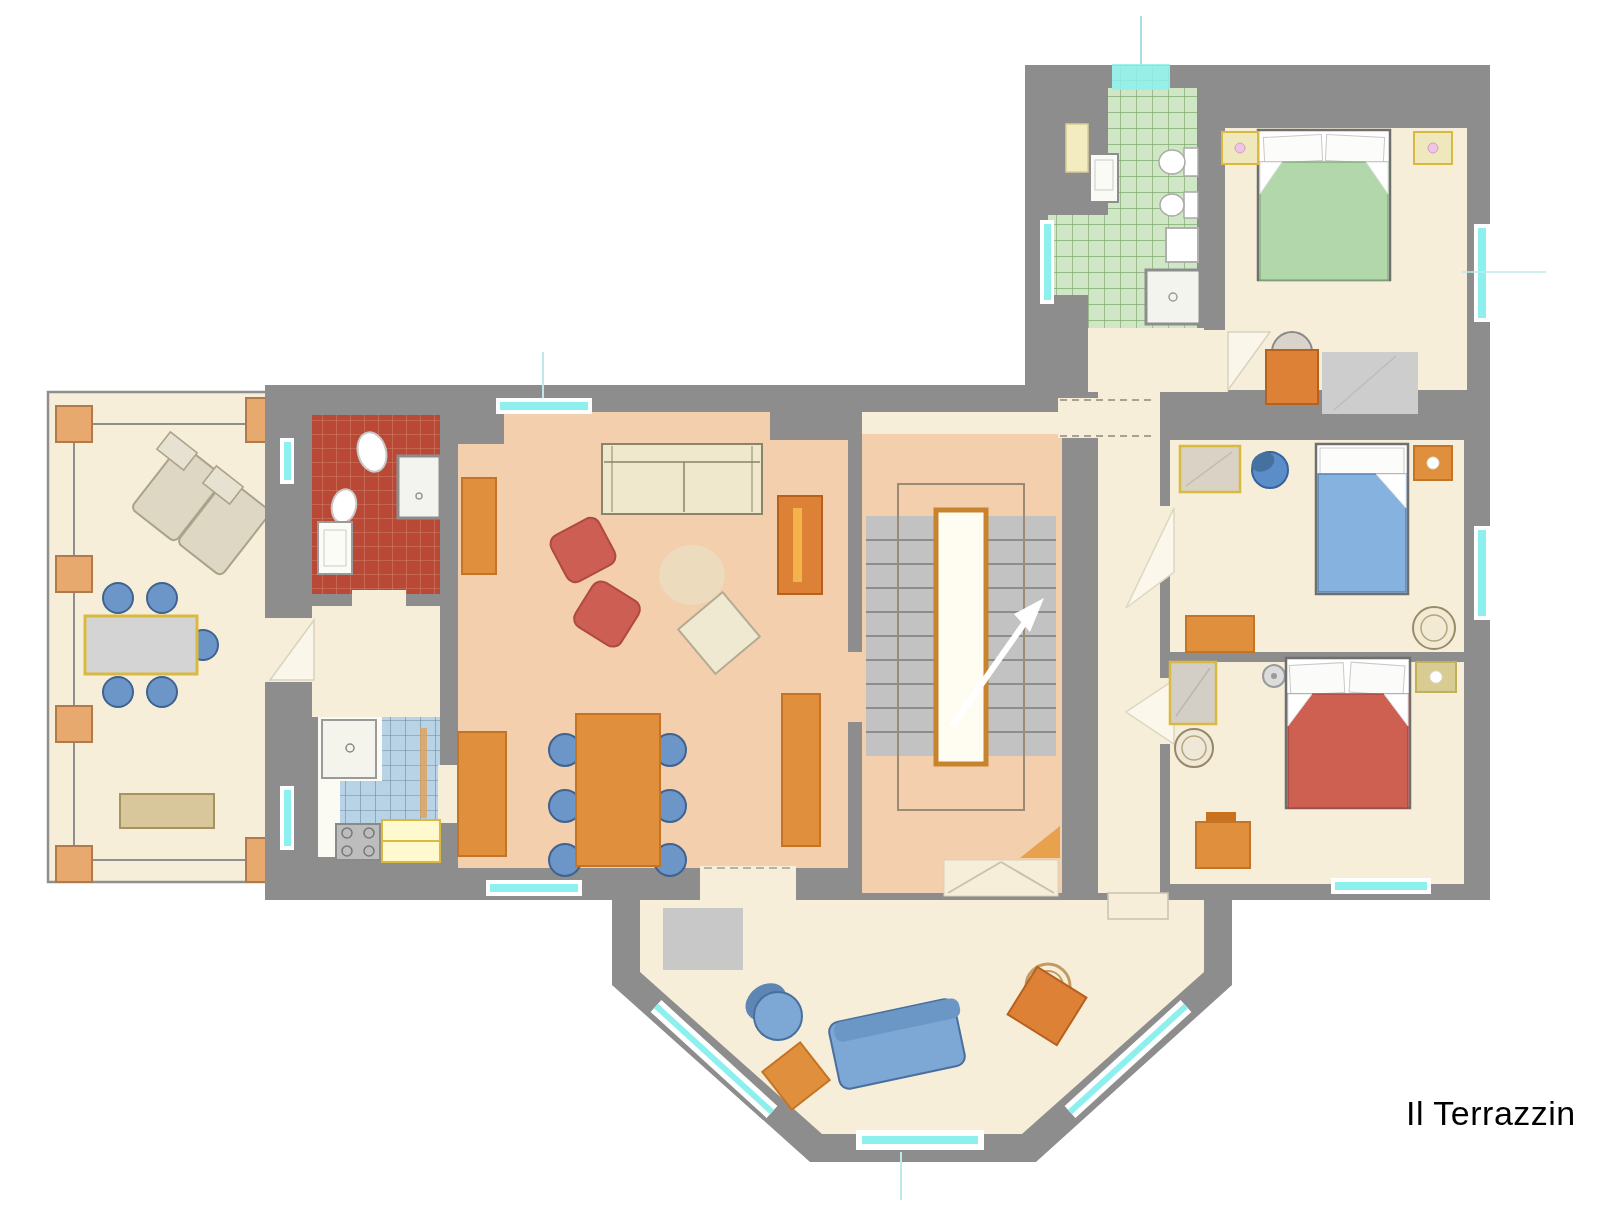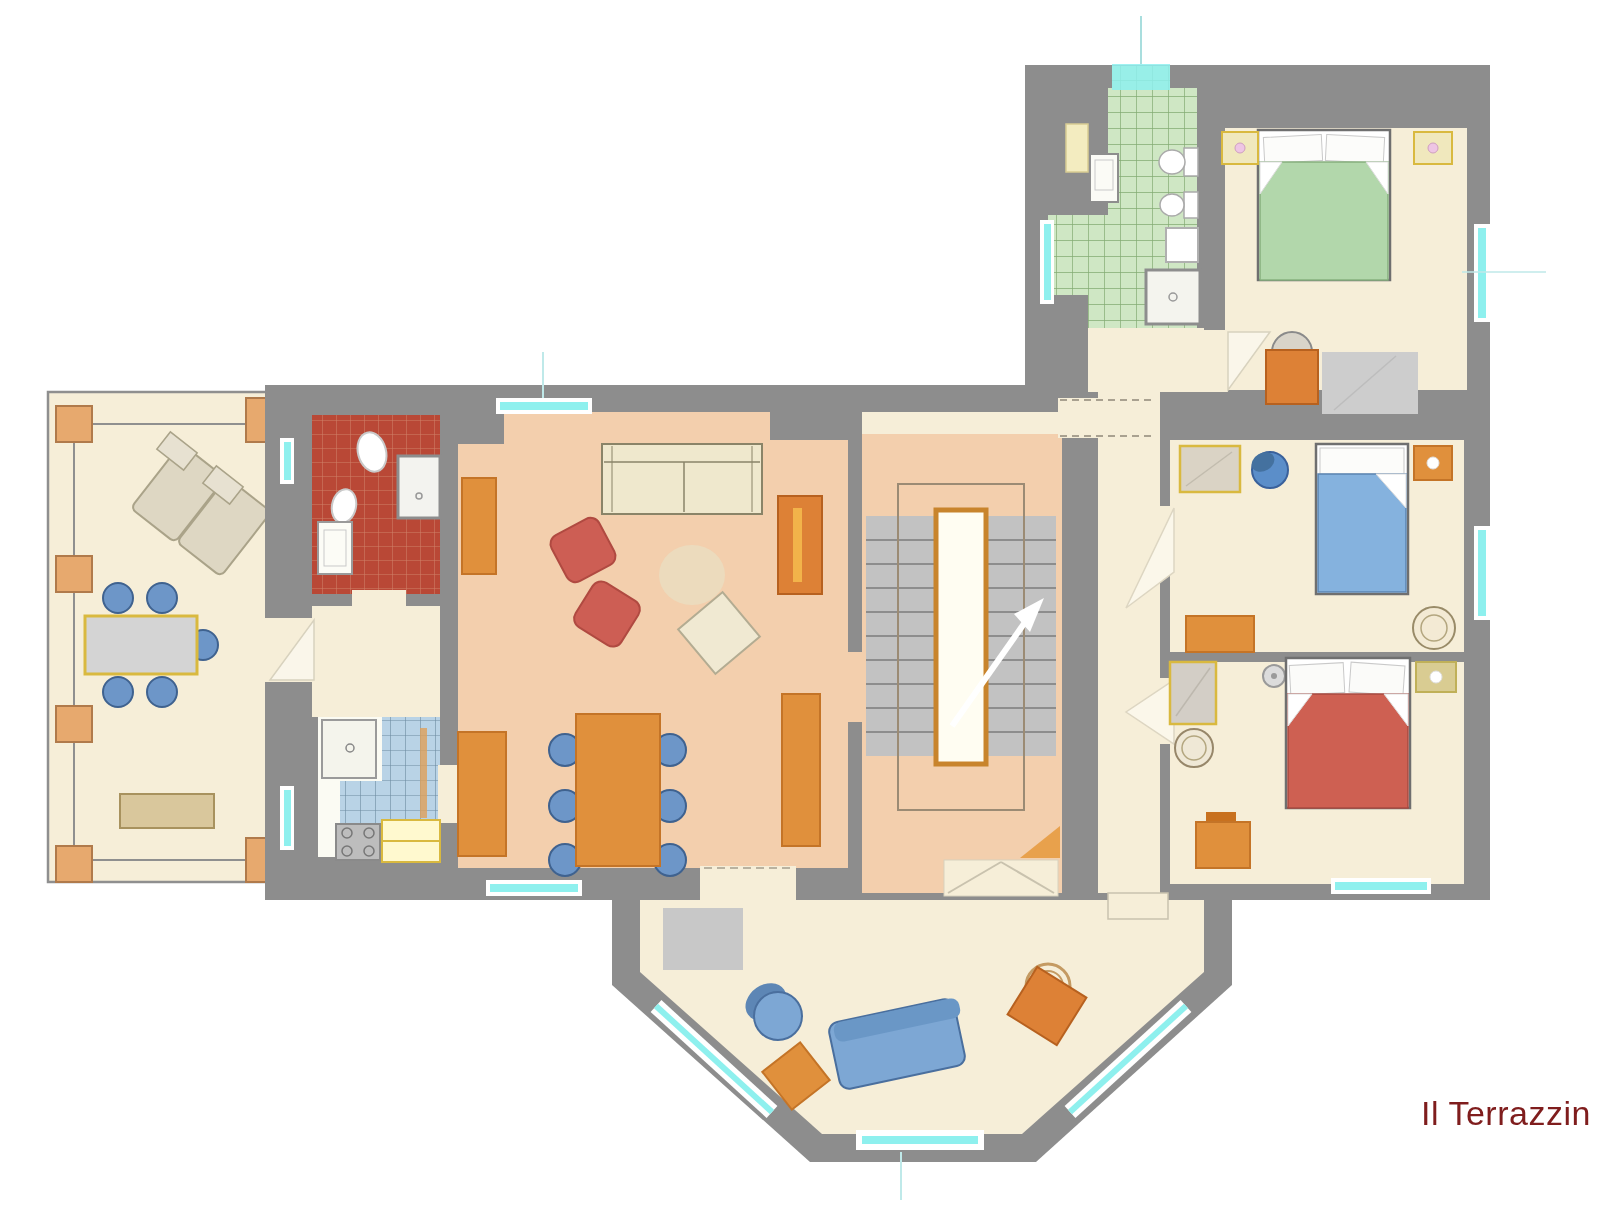--- a/index.html
+++ b/index.html
@@ -228,14 +228,14 @@
       <rect x="663" y="908" width="80" height="62" fill="#c8c8c8"></rect>
       <ellipse cx="766" cy="1002" rx="22" ry="17" fill="#5d86b5" transform="rotate(-35 766 1002)"></ellipse>
       <circle cx="778" cy="1016" r="24" fill="#7da7d4" stroke="#4a6f9e" stroke-width="2"></circle>
       <rect x="772" y="1052" width="48" height="48" fill="#e0903c" stroke="#c47427" stroke-width="2" transform="rotate(-38 796 1076)"></rect>
       <rect x="833" y="1010" width="128" height="68" rx="10" fill="#7da7d4" stroke="#4a6f9e" stroke-width="2" transform="rotate(-12 897 1044)"></rect>
       <rect x="833" y="1010" width="128" height="20" rx="8" fill="#6a97c6" transform="rotate(-12 897 1020)"></rect>
       <circle cx="1048" cy="986" r="22" fill="none" stroke="#c49a62" stroke-width="3"></circle>
       <circle cx="1048" cy="986" r="15" fill="none" stroke="#c49a62" stroke-width="2"></circle>
       <rect x="1018" y="978" width="58" height="56" fill="#dd8136" stroke="#b7611f" stroke-width="2" transform="rotate(32 1047 1006)"></rect>
     </svg>
-  <div class="plan-title" style="color: #7f1d1d; text-align: center;">Il Terrazzin</div>
+  <div class="plan-title" style="color: #000000;">Il Terrazzin</div>
 </div>
 
 </body></html>

